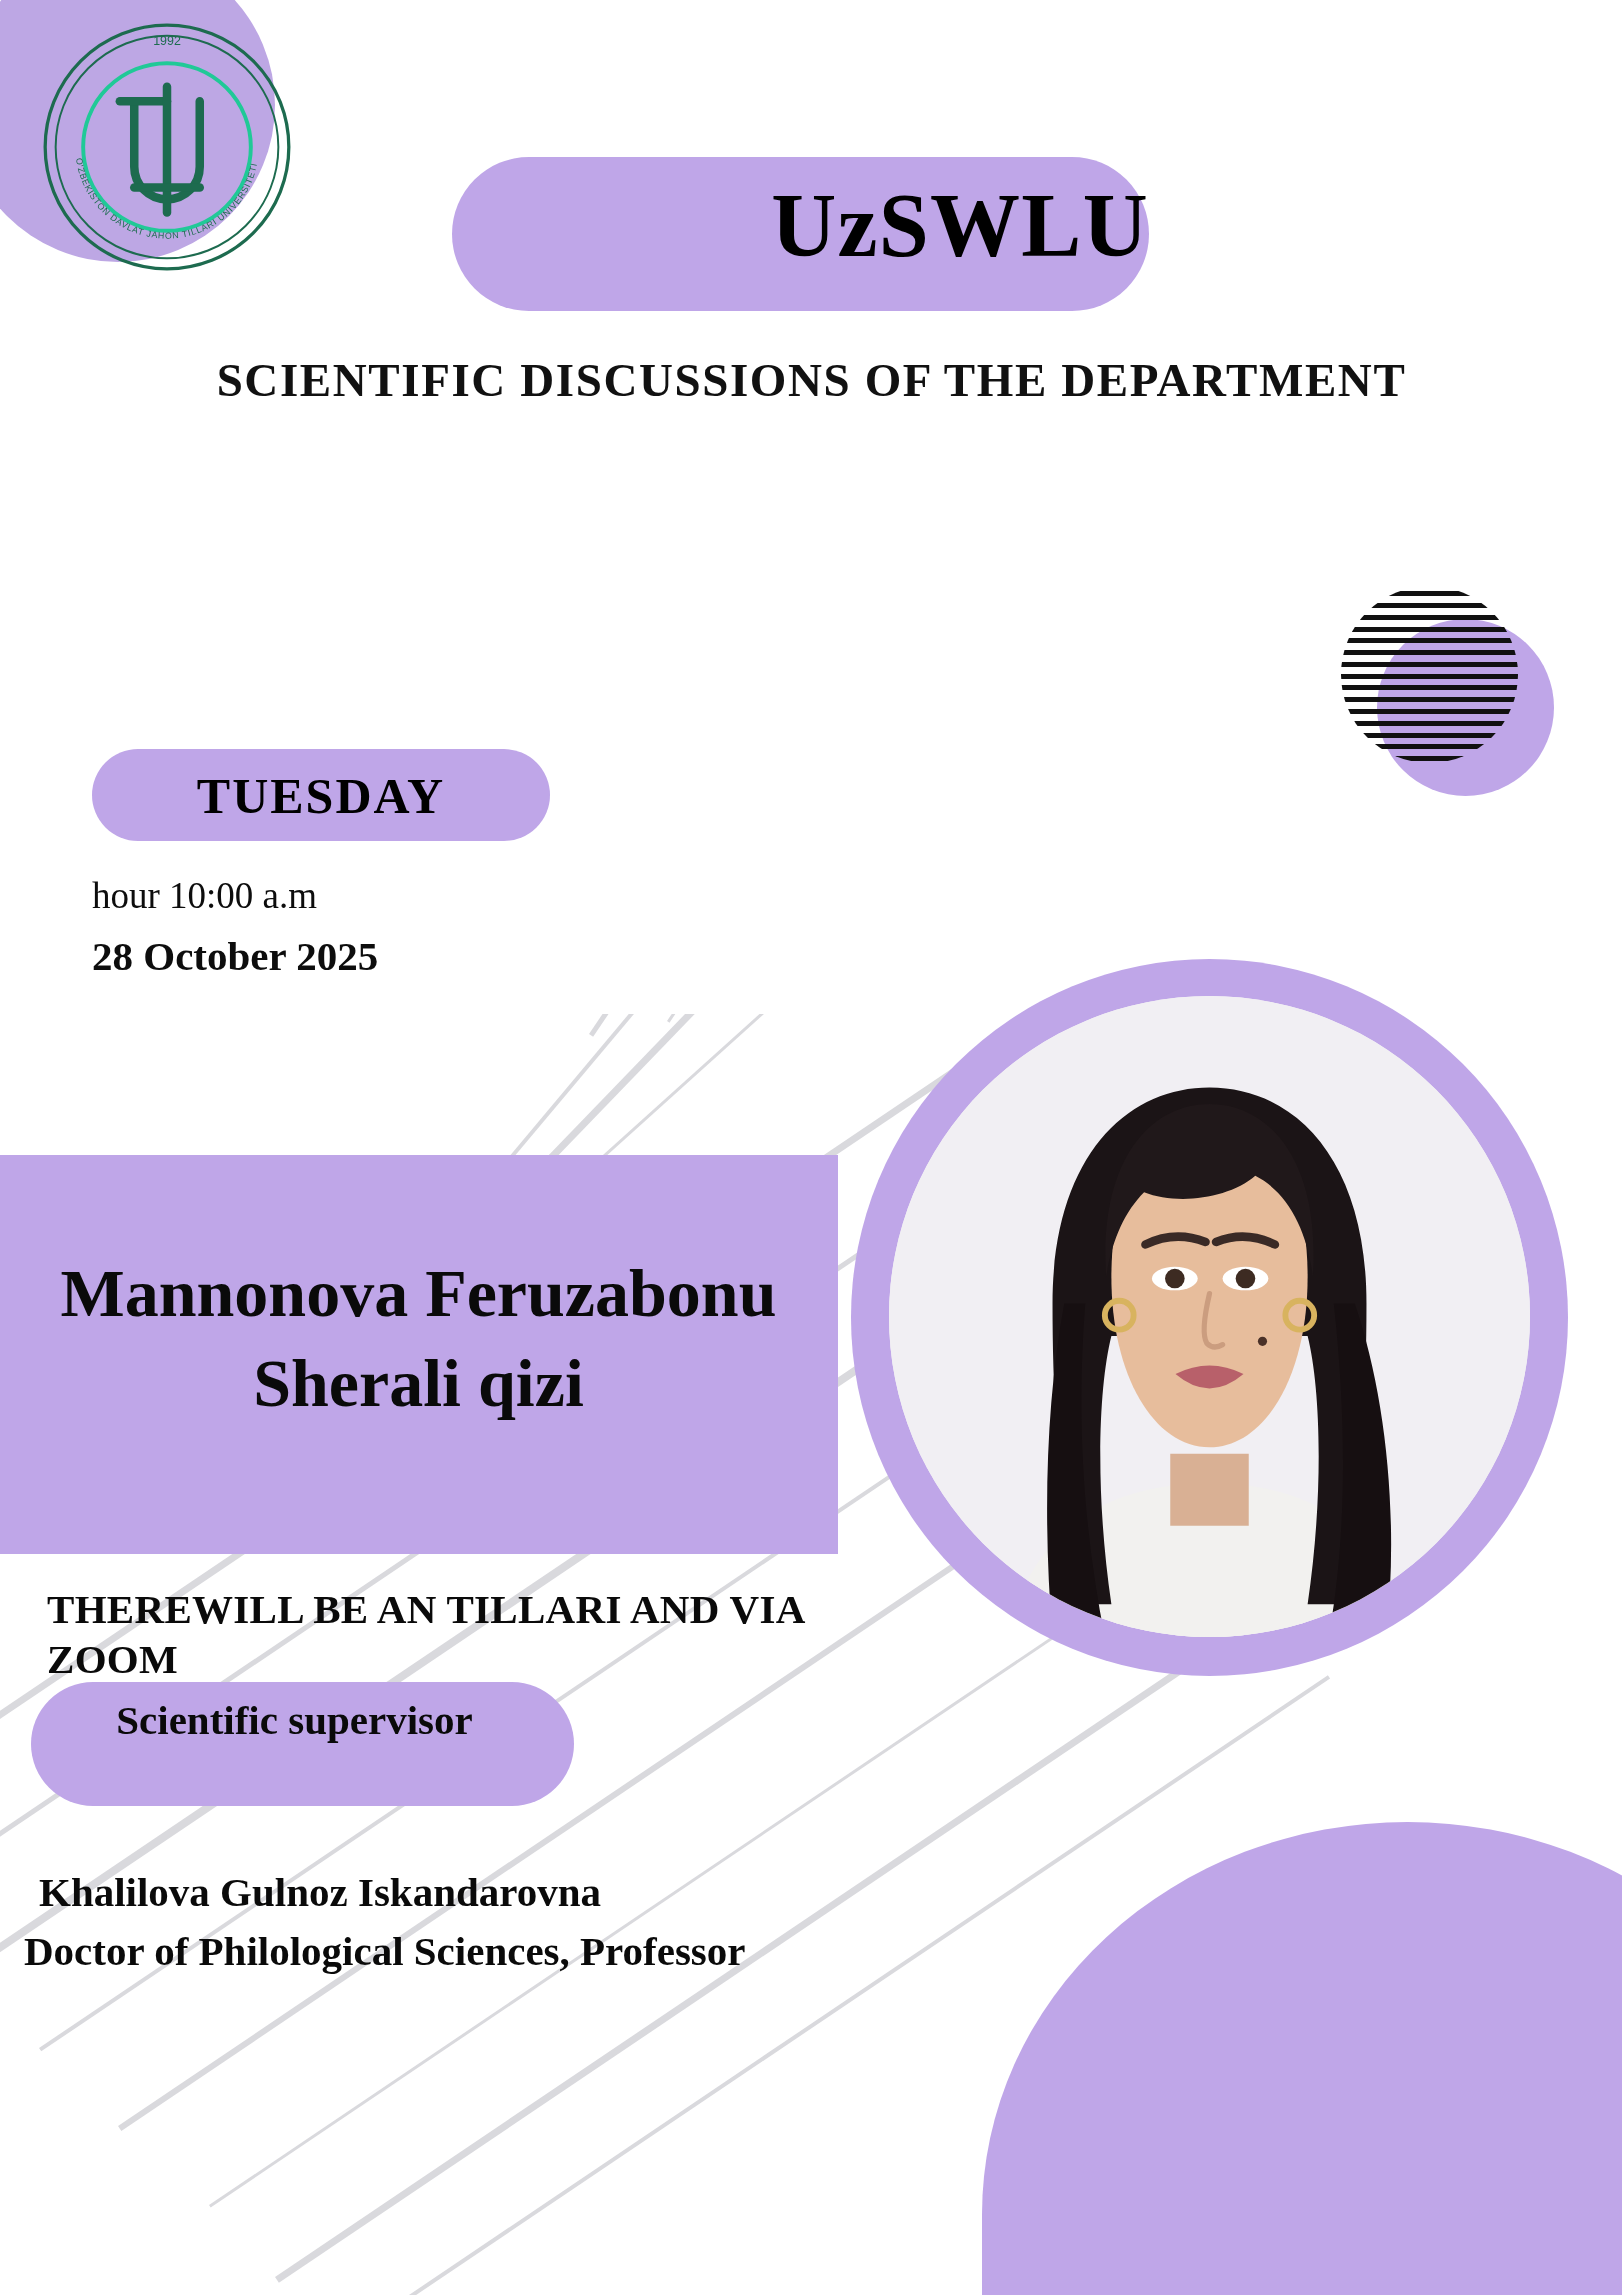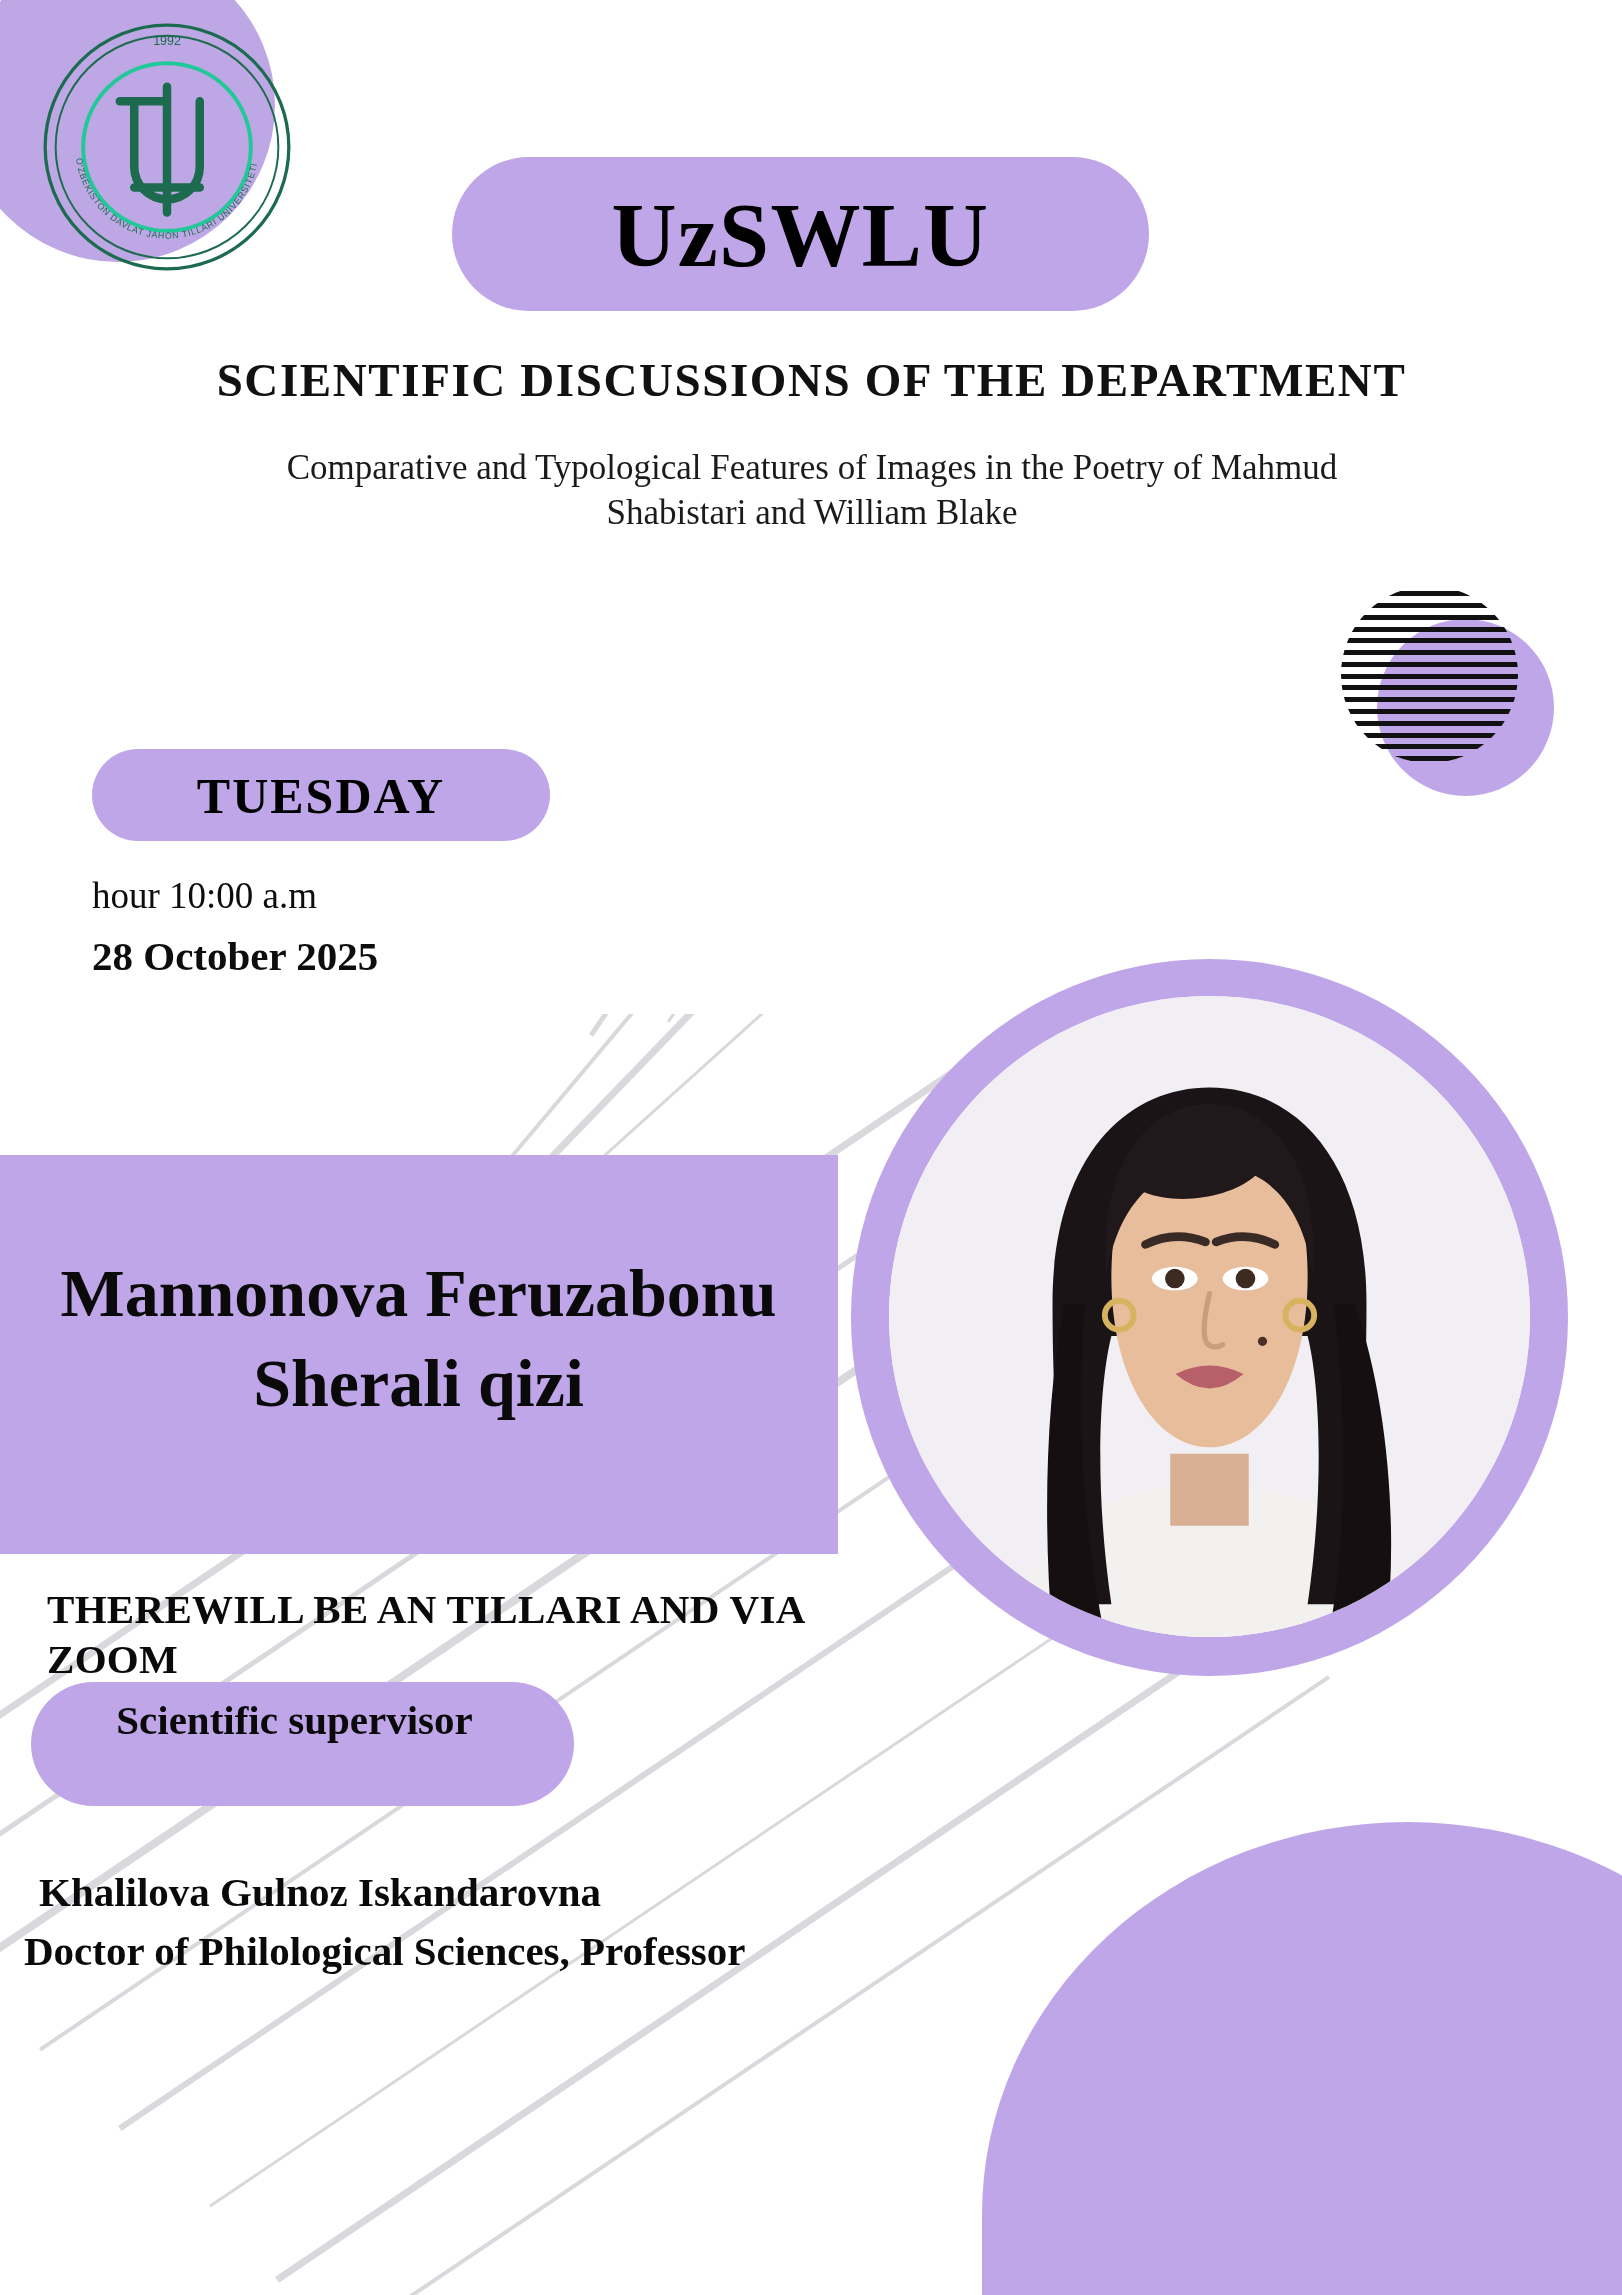--- a/index.html
+++ b/index.html
@@ -58,23 +58,23 @@
     left: 452px;
     top: 157px;
     width: 697px;
     height: 154px;
     border-radius: 77px;
     background: #bfa6e8;
   }
   .title-pill-text {
     position: absolute;
     left: 452px;
-    top: 184px;
+    top: 174px;
     width: 697px;
-    text-align: center;
+    text-align: right;
     font-size: 90px;
     font-weight: bold;
     letter-spacing: 1.3px;
     color: #000000;
     font-family: "Liberation Serif", serif;
   }
 
   .heading {
     position: absolute;
     left: 0;
@@ -321,21 +321,20 @@
     <path id="ringpath" d="M 60 200 A 140 140 0 0 0 340 200" fill="none"></path>
     <text font-size="13.5" fill="#1d6b4f" font-family="Liberation Sans, sans-serif" letter-spacing="1.2">
       <textPath href="#ringpath" startOffset="4%">O'ZBEKISTON DAVLAT JAHON TILLARI UNIVERSITETI</textPath>
     </text>
   </svg>
 
   <div class="title-pill"></div>
   <div class="title-pill-text">UzSWLU</div>
 
   <div class="heading">SCIENTIFIC DISCUSSIONS OF THE DEPARTMENT</div>
-  <div class="subtitle">Comparative and Typological Features of Images in the Poetry of Mahmud Shabistari and William Blake</div>
 
   <div class="striped-circle">
     <div class="disc"></div>
     <div class="stripes">
       <i style="top:5.2px"></i>
         <i style="top:17px"></i>
         <i style="top:29px"></i>
         <i style="top:41px"></i>
       <i style="top:52px"></i>
         <i style="top:64px"></i>

